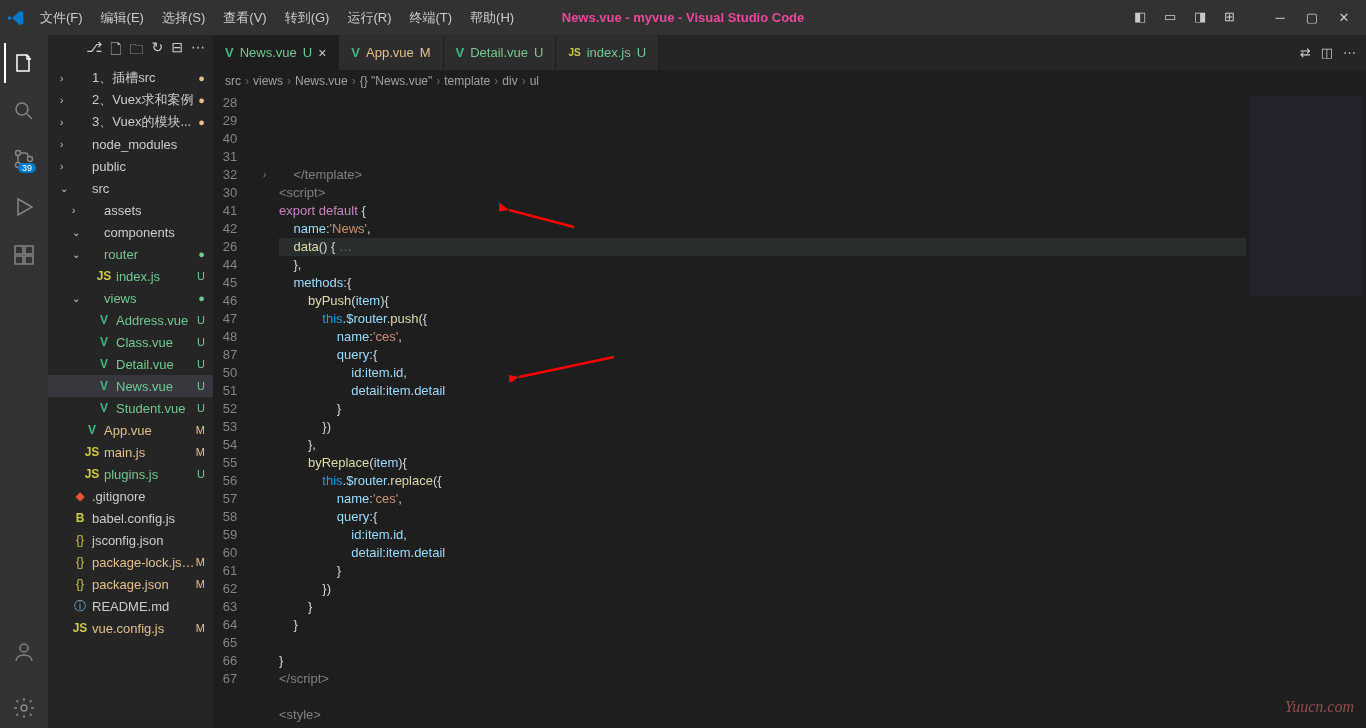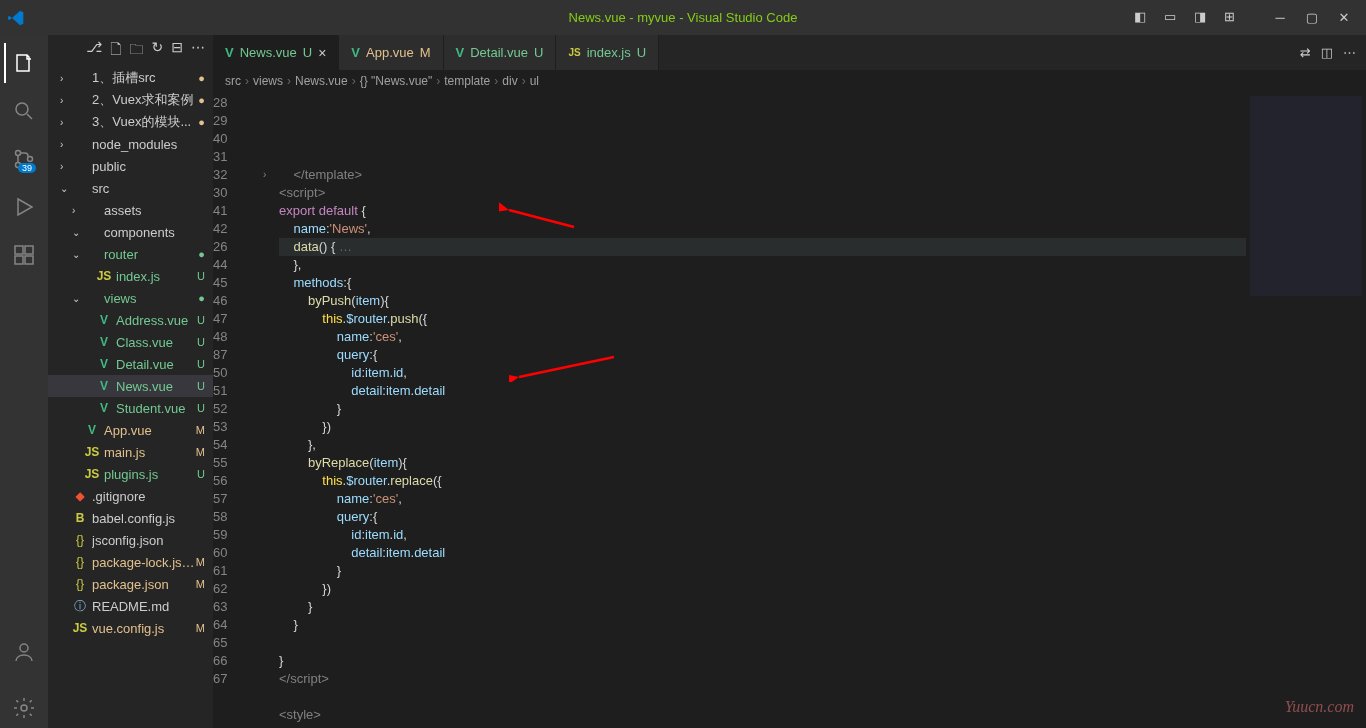--- a/index.html
+++ b/index.html
@@ -1,21 +1,21 @@
 <!DOCTYPE html>
 <html><head>
 <meta charset="utf-8">
 <style>
 * { margin: 0; padding: 0; box-sizing: border-box; font-family: -apple-system, "Segoe UI", sans-serif; }
 body { background: #1e1e1e; color: #cccccc; width: 1366px; height: 728px; overflow: hidden; font-size: 13px; position: relative; }
 .titlebar { height: 35px; background: #323233; display: flex; align-items: center; padding: 0 8px; }
 .titlebar .logo { width: 16px; height: 16px; margin-right: 8px; }
 .menu-items { display: flex; gap: 2px; }
 .menu-item { padding: 4px 8px; cursor: pointer; color: #cccccc; }
-.title-center { position: absolute; left: 50%; transform: translateX(-50%); color: #84cc16; }
+.title-center { position: absolute; left: 50%; transform: translateX(-50%); color: #ec4899; font-weight: bold; }
 .win-controls { margin-left: auto; display: flex; gap: 4px; align-items: center; }
 .win-btn { width: 28px; height: 28px; display: flex; align-items: center; justify-content: center; cursor: pointer; }
 .layout-btn { width: 18px; height: 18px; margin: 0 4px; cursor: pointer; }
 .main-layout { display: flex; height: calc(728px - 35px); }
 .activity-bar { width: 48px; background: #333333; display: flex; flex-direction: column; align-items: center; padding-top: 8px; gap: 8px; }
 .activity-item { width: 40px; height: 40px; display: flex; align-items: center; justify-content: center; cursor: pointer; color: #858585; position: relative; }
 .activity-item.active { color: #ffffff; border-left: 2px solid #ffffff; }
 .activity-item .badge { position: absolute; bottom: 6px; right: 8px; background: #007acc; color: #fff; border-radius: 10px; font-size: 9px; padding: 0 4px; min-width: 16px; text-align: center; }
 .activity-bottom { margin-top: auto; margin-bottom: 8px; }
 .sidebar { width: 165px; background: #252526; display: flex; flex-direction: column; }
@@ -38,28 +38,28 @@
 .tabs { height: 35px; background: #252526; display: flex; align-items: stretch; }
 .tab { display: flex; align-items: center; padding: 0 12px; gap: 6px; cursor: pointer; background: #2d2d2d; border-right: 1px solid #1e1e1e; font-size: 13px; }
 .tab.active { background: #1e1e1e; }
 .tab .close { color: #cccccc; font-size: 14px; }
 .tab-status.m { color: #e2c08d; }
 .tab-status.u { color: #73c991; }
 .tabs-actions { margin-left: auto; display: flex; align-items: center; gap: 10px; padding: 0 10px; color: #cccccc; }
 .breadcrumbs { height: 22px; display: flex; align-items: center; padding: 0 12px; gap: 4px; font-size: 12px; color: #a0a0a0; background: #1e1e1e; }
 .breadcrumbs .sep { color: #666; }
 .code-area { flex: 1; display: flex; overflow: hidden; position: relative; }
-.gutter { width: 50px; text-align: left; color: #858585; padding-right: 16px; font-family: Consolas, monospace; font-size: 13px; line-height: 18px; padding-top: 2px; user-select: none; }
+.gutter { width: 50px; text-align: center; color: #858585; padding-right: 16px; font-family: Consolas, monospace; font-size: 13px; line-height: 18px; padding-top: 2px; user-select: none; }
 .fold-gutter { width: 16px; font-family: Consolas, monospace; font-size: 10px; line-height: 18px; padding-top: 2px; color: #858585; }
 .code { flex: 1; font-family: Consolas, monospace; font-size: 13px; line-height: 18px; padding-top: 2px; white-space: pre; position: relative; }
 .code .line { height: 18px; }
 .code .line.highlight { background: #2a2d2e; }
 .tok-tag { color: #808080; }
 .tok-keyword { color: #c586c0; }
-.tok-keyword2 { color: #fde047; }
+.tok-keyword2 { color: #0ea5e9; }
 .tok-func { color: #dcdcaa; }
 .tok-prop { color: #9cdcfe; }
 .tok-string { color: #ce9178; }
 .tok-punct { color: #d4d4d4; }
 .minimap { width: 120px; background: #1e1e1e; position: relative; }
 .minimap-content { height: 200px; margin: 4px; background: linear-gradient(#2a2d4e 0%, #2a2d4e 100%); opacity: 0.3; }
 .annotation { position: absolute; color: #ff0000; font-size: 16px; font-weight: 500; }
 .annotation-arrow { position: absolute; }
 .watermark { position: absolute; right: 12px; bottom: 12px; color: #c86464aa; font-size: 16px; font-style: italic; font-family: serif; }
 .vue-icon { color: #41b883; font-weight: bold; }
@@ -68,20 +68,30 @@
 .json-icon { color: #cbcb41; }
 .info-icon { color: #7cb3d8; }
 </style>
 </head>
 <body>
 
 <div class="titlebar">
   <svg class="logo" viewBox="0 0 24 24">
       <path fill="#007acc" d="M23 3.5L18 1 6 12 2 9l-2 1v4l2 1 4-3 12 11 5-2.5V3.5z"></path>
     </svg>
+  <div class="menu-items" id="menu-items">
+      <span class="menu-item">文件(F)</span>
+      <span class="menu-item">编辑(E)</span>
+      <span class="menu-item">选择(S)</span>
+      <span class="menu-item">查看(V)</span>
+      <span class="menu-item">转到(G)</span>
+      <span class="menu-item">运行(R)</span>
+      <span class="menu-item">终端(T)</span>
+      <span class="menu-item">帮助(H)</span>
+    </div>
   <div class="title-center">News.vue - myvue - Visual Studio Code</div>
   <div class="win-controls">
     <span class="layout-btn">◧</span>
     <span class="layout-btn">▭</span>
     <span class="layout-btn">◨</span>
     <span class="layout-btn" style="margin-right:20px">⊞</span>
     <span class="win-btn">─</span>
     <span class="win-btn">▢</span>
     <span class="win-btn">✕</span>
   </div>

